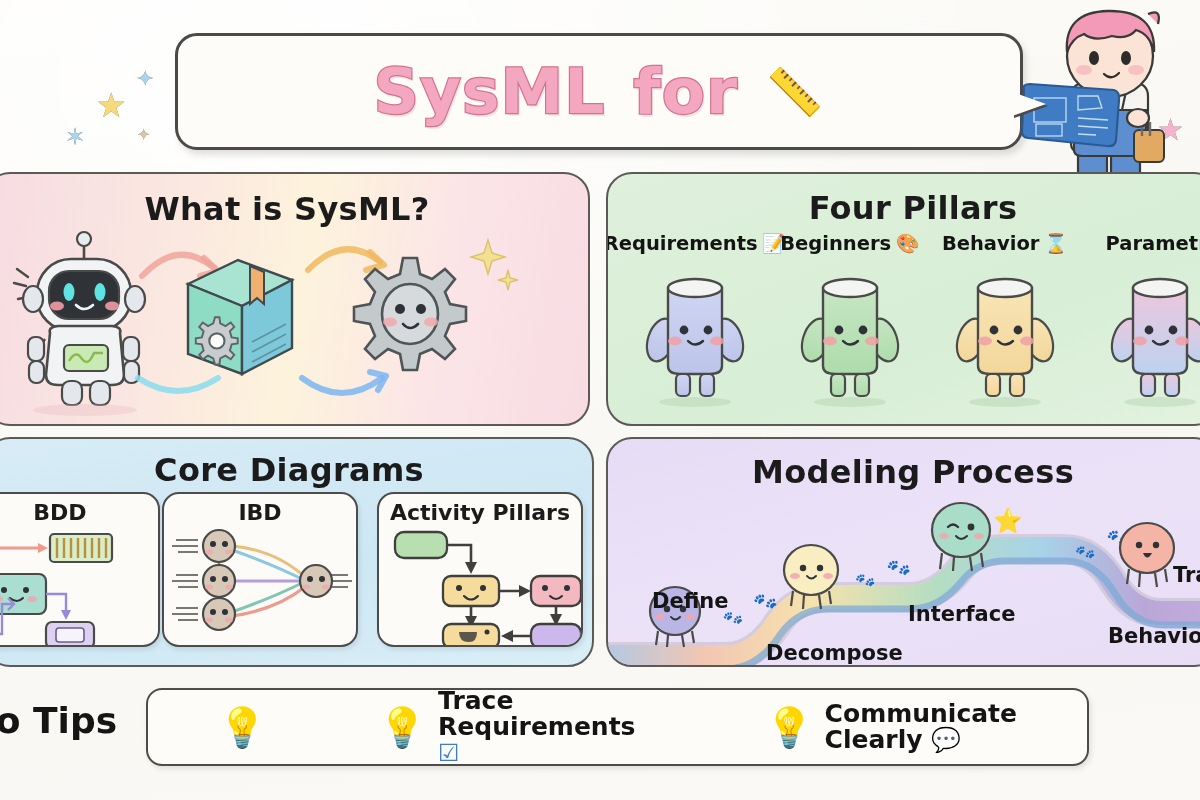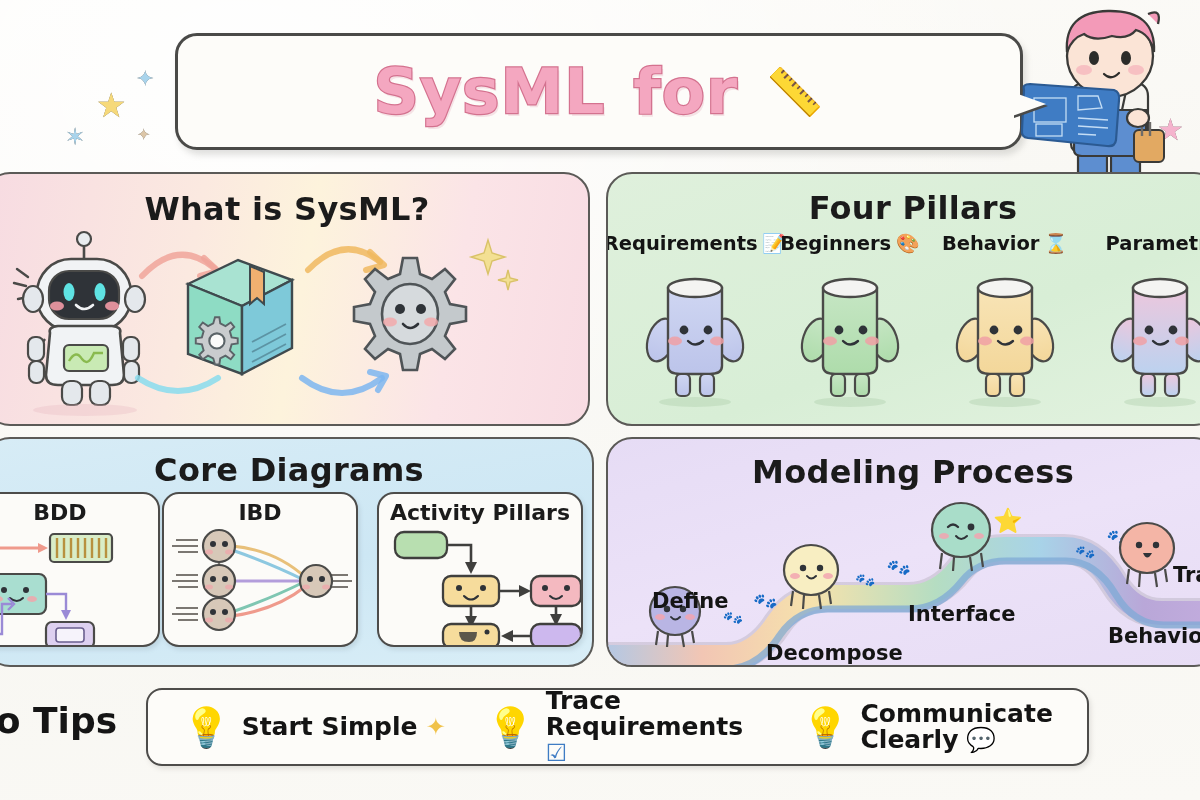--- a/index.html
+++ b/index.html
@@ -660,21 +660,20 @@
   <div class="step-label" style="left:158px; top:190px;margin-top:12px;">Decompose</div>
   <div class="step-label" style="left:300px; top:163px;">Interface</div>
   <div class="step-label" style="left:500px; top:185px;">Behavior</div>
   <div class="step-label" style="left:565px; top:124px;">Trace</div>
 </div>
 
 <div id="protips-label">ro Tips</div>
 <div id="protips-bar">
     <div class="tip">
       <span class="tip-bulb">💡</span>
-      <div class="tip-text"><span>Start Simple</span><span class="tip-emoji" style="color: rgb(240, 194, 74);"> ✦</span></div>
     </div>
     <div class="tip">
       <span class="tip-bulb">💡</span>
       <div class="tip-text"><span>Trace</span><br><span>Requirements</span><span class="tip-emoji" style="color: rgb(63, 124, 196);"> ☑</span></div>
     </div>
     <div class="tip">
       <span class="tip-bulb">💡</span>
       <div class="tip-text"><span>Communicate</span><br><span>Clearly</span><span class="tip-emoji"> 💬</span></div>
     </div>
   </div>

